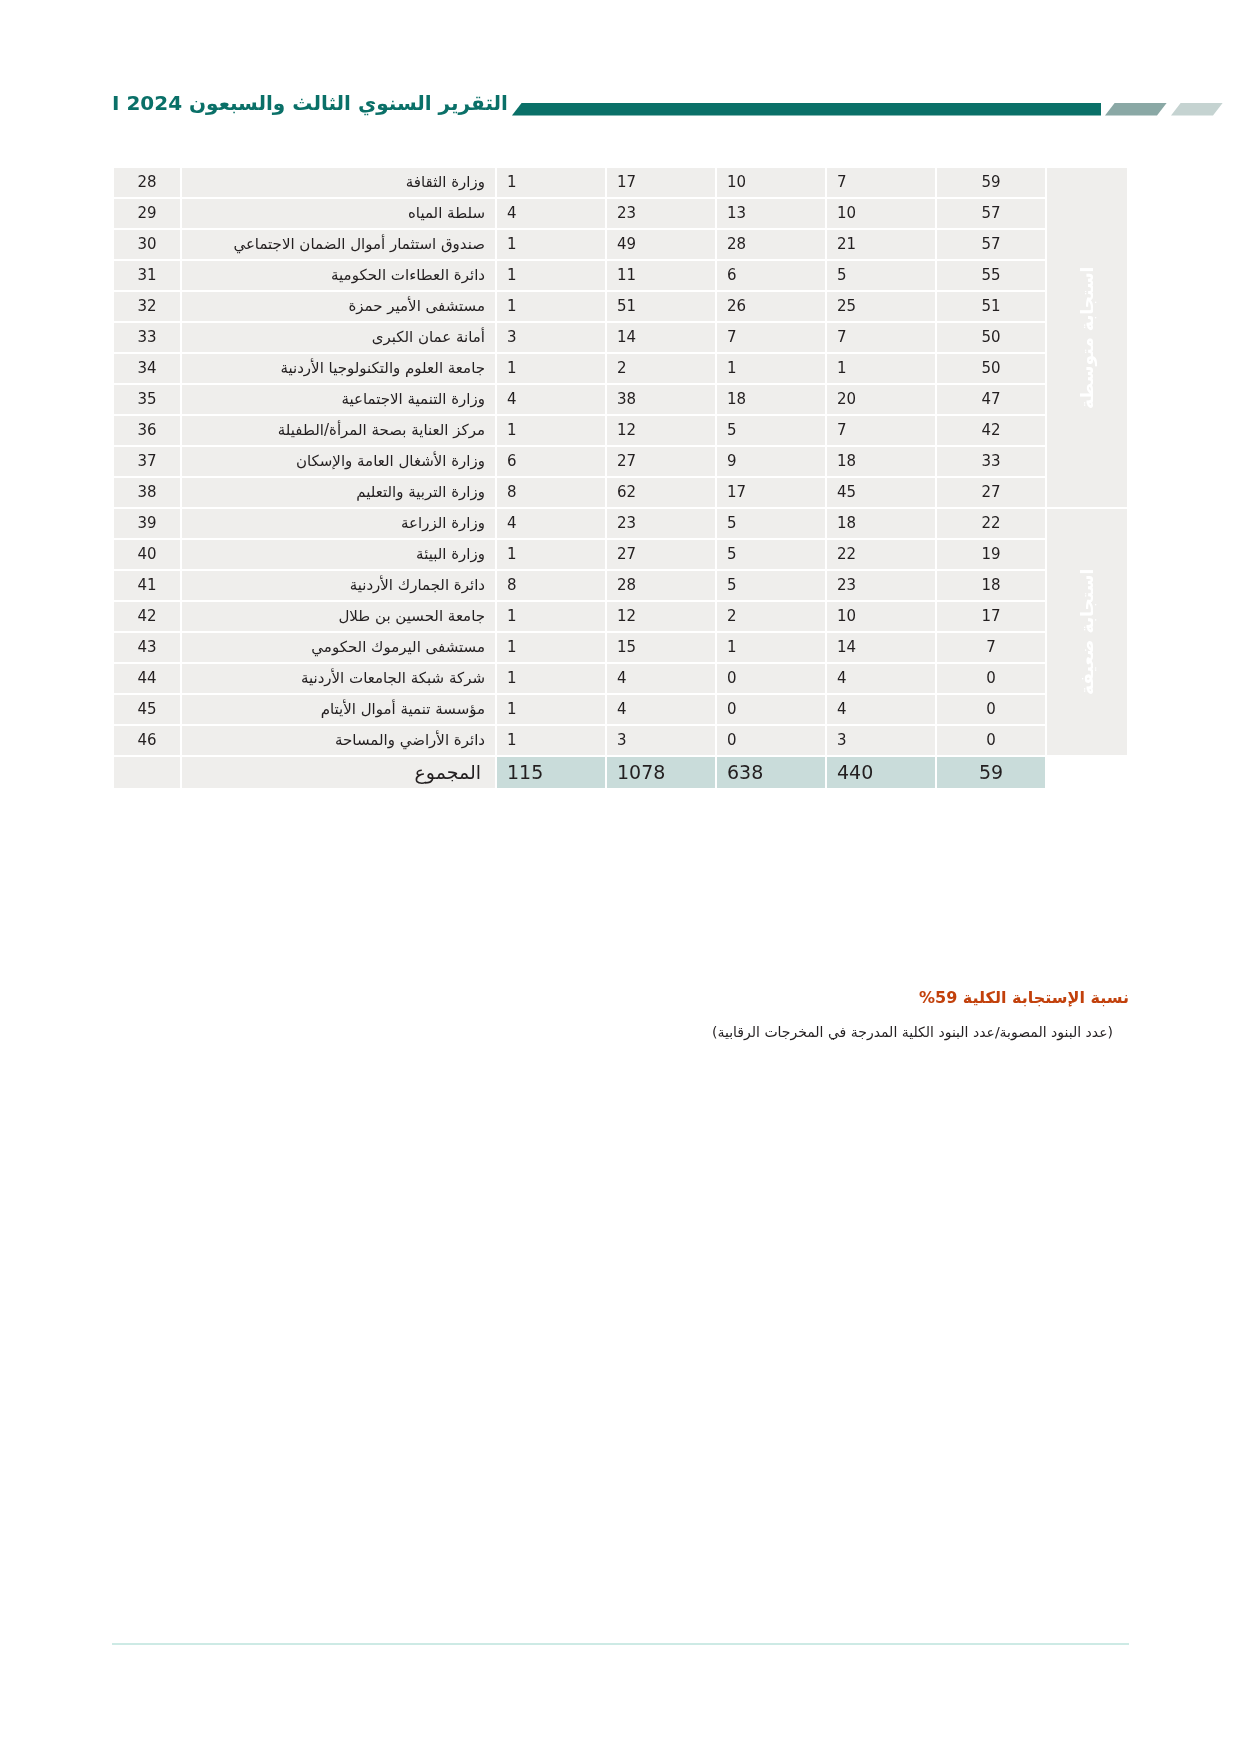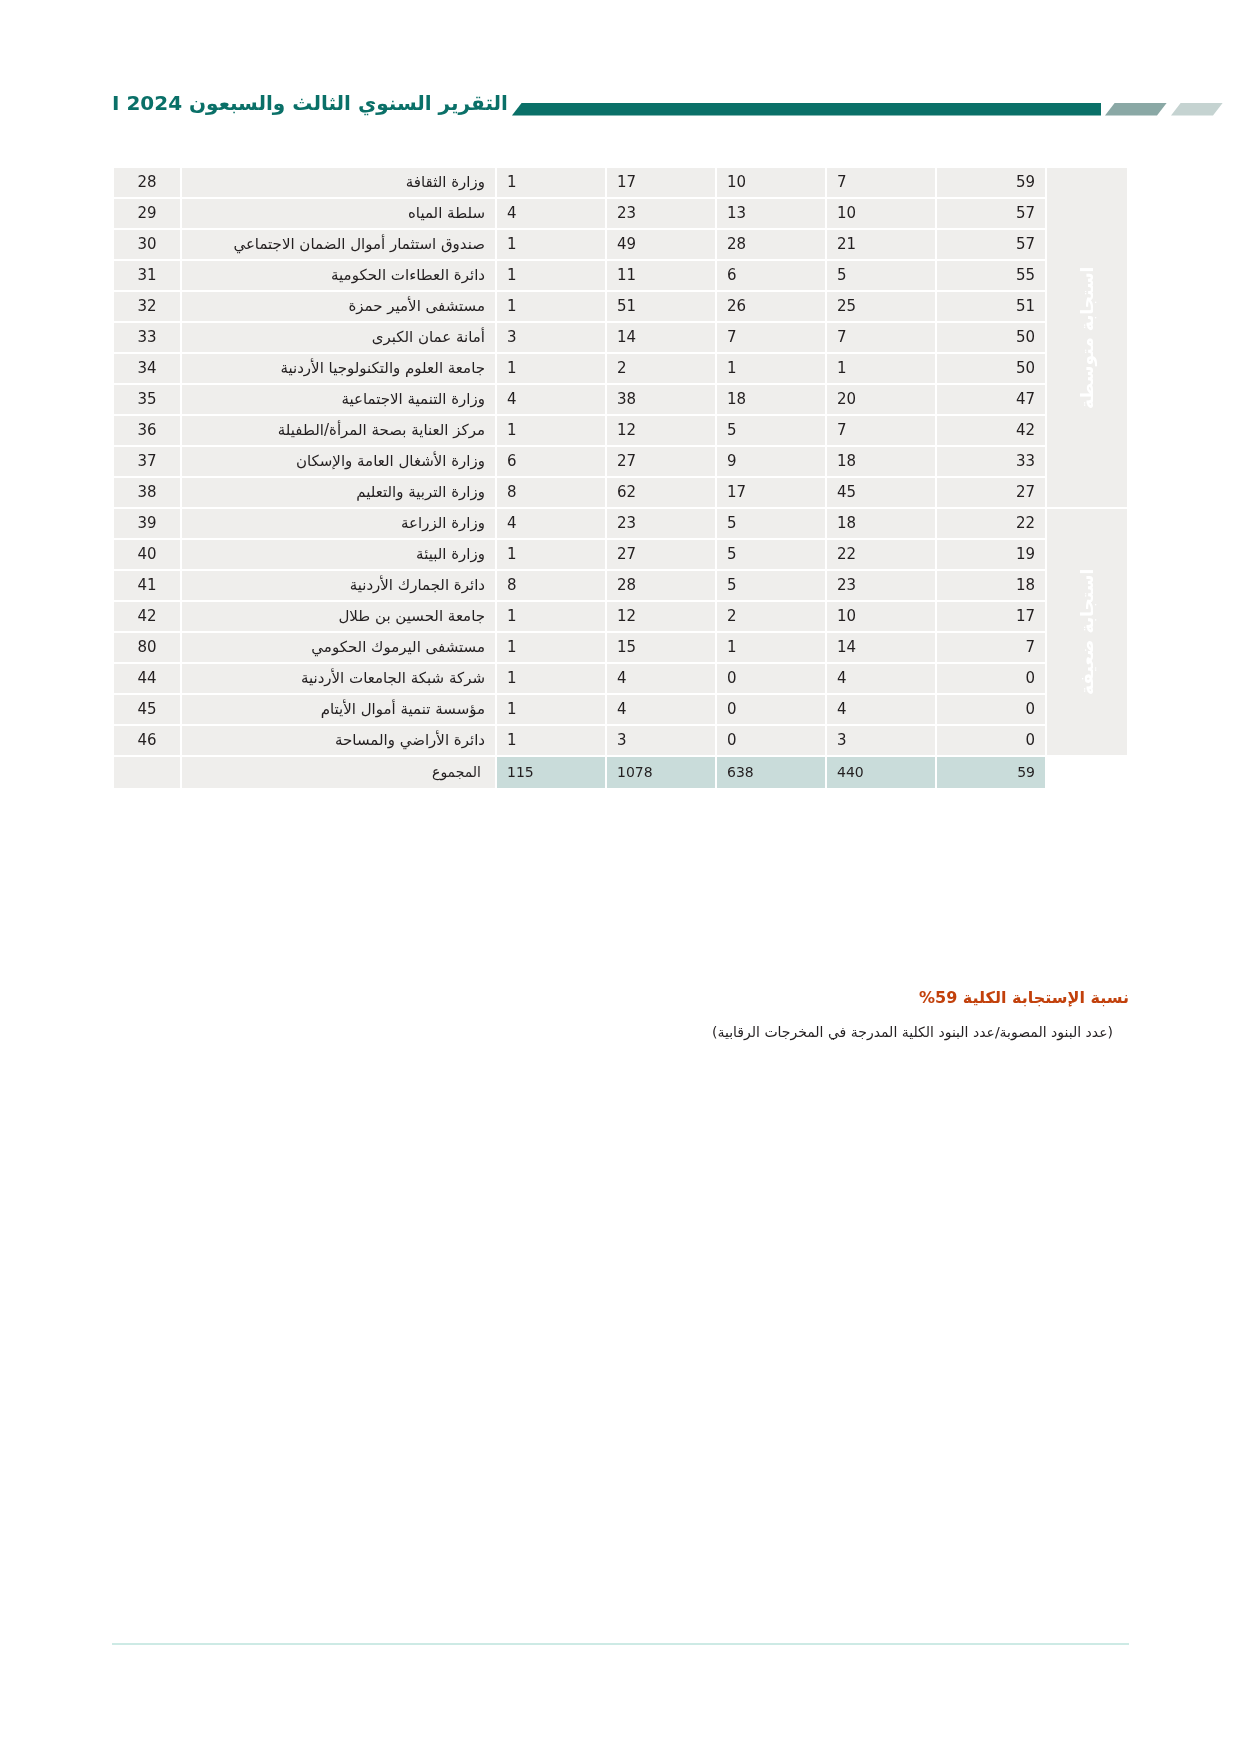--- a/index.html
+++ b/index.html
@@ -103,21 +103,21 @@
     white-space: nowrap;
     margin-left: 27px;
   }
   td.col-num {
     width: 88px;
     text-align: left;
     padding-left: 16px;
   }
   td.col-pct {
     width: 88px;
-    text-align: right;
+    text-align: center;
     padding-left: 16px;
   }
 
   
   td.band {
     width: 60px;
     padding: 0;
     position: relative;
     vertical-align: middle;
   }
@@ -135,21 +135,21 @@
     height: 100%;
     display: flex;
     align-items: center;
     justify-content: center;
   }
 
   
   tr.total-row td {
     background: #c9dcda;
     height: 31px;
-    font-size: 14px;
+    font-size: 19px;
   }
   tr.total-row td.total-spacer {
     background: transparent;
   }
   tr.total-row td.total-name {
     background: #efeeec;
     text-align: right;
     padding-right: 14px;
   }
 
@@ -358,21 +358,21 @@
         <td class="col-idx">42</td>
       </tr>
 
       <tr>
         <td class="col-pct">7</td>
         <td class="col-num">14</td>
         <td class="col-num">1</td>
         <td class="col-num">15</td>
         <td class="col-num">1</td>
         <td class="col-name">مستشفى اليرموك الحكومي</td>
-        <td class="col-idx">80</td>
+        <td class="col-idx">43</td>
       </tr>
 
       <tr>
         <td class="col-pct">0</td>
         <td class="col-num">4</td>
         <td class="col-num">0</td>
         <td class="col-num">4</td>
         <td class="col-num">1</td>
         <td class="col-name">شركة شبكة الجامعات الأردنية</td>
         <td class="col-idx">44</td>

